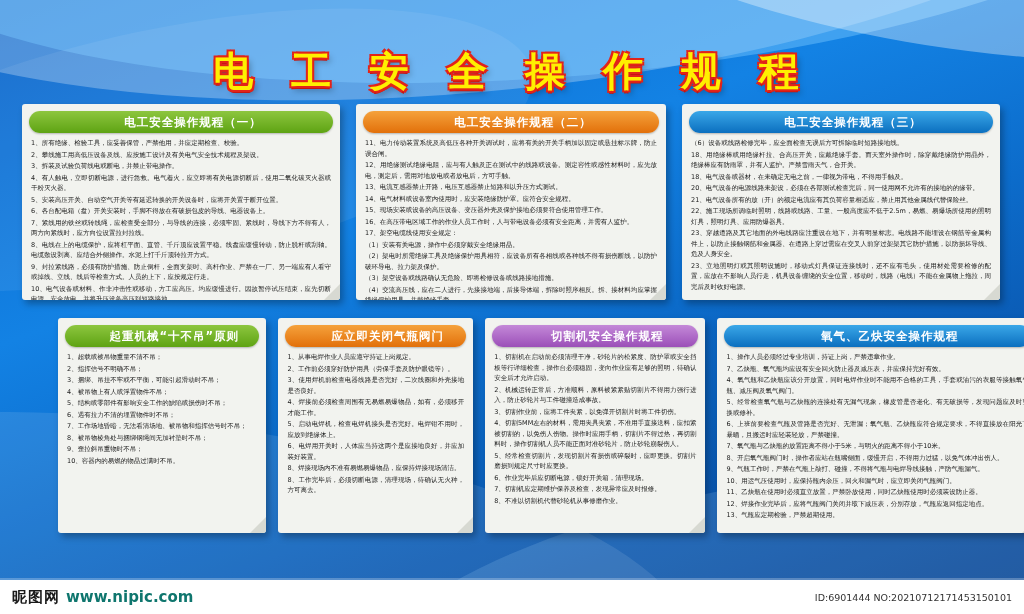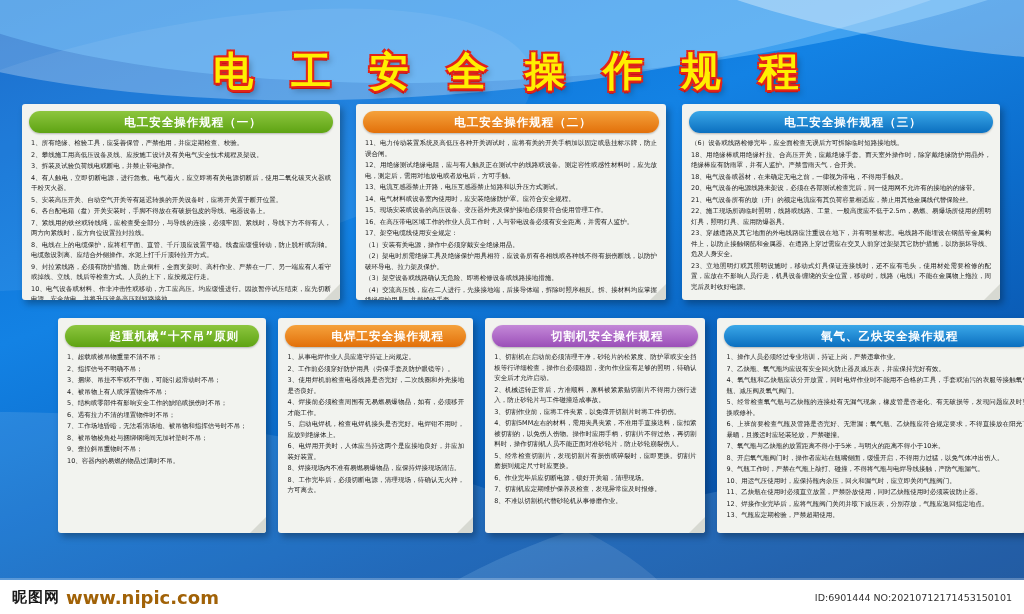--- a/index.html
+++ b/index.html
@@ -152,21 +152,21 @@
     z-index: 8;
   }
   .brand {
     display: flex; align-items: center; gap: 6px;
   }
   .brand-mark {
     font-size: 15px; font-weight: bold; color: #1a1a1a;
     letter-spacing: 1px;
   }
   .brand-url {
-    font-size: 18px; color: #a16207; font-weight: bold;
+    font-size: 15px; color: #0f766e; font-weight: bold;
   }
   .footer-id {
     font-size: 9.5px; color: #333;
   }
   .footer-line {
     position: absolute;
     left: 0; bottom: 34px; width: 100%; height: 2px;
     background: rgba(255,255,255,0.25);
   }
 </style>
@@ -242,21 +242,21 @@
           <p>4、被吊物上有人或浮置物件不吊；</p>
           <p>5、结构或零部件有影响安全工作的缺陷或损伤时不吊；</p>
           <p>6、遇有拉力不清的埋置物件时不吊；</p>
           <p>7、工作场地昏暗，无法看清场地、被吊物和指挥信号时不吊；</p>
           <p>8、被吊物棱角处与捆绑钢绳间无加衬垫时不吊；</p>
           <p>9、歪拉斜吊重物时不吊；</p>
           <p>10、容器内的易燃的物品过满时不吊。</p>
         </div>
     </div>
     <div class="panel b2">
-      <div class="panel-head h-orange2">电焊工安全操作规程</div>
+      <div class="panel-head h-orange2">应立即关闭气瓶阀门</div>
       <div class="panel-body">
           <p>1、从事电焊作业人员应遵守持证上岗规定。</p>
           <p>2、工作前必须穿好防护用具（劳保手套及防护眼镜等）。</p>
           <p>3、使用焊机前检查电器线路是否完好，二次线圈和外壳接地是否良好。</p>
           <p>4、焊接前必须检查周围有无易燃易爆物品，如有，必须移开才能工作。</p>
           <p>5、启动电焊机，检查电焊机接头是否完好。电焊钳不用时，应放到绝缘体上。</p>
           <p>6、电焊用开关时，人体应当持这两个是应接地良好，并应加装好装置。</p>
           <p>8、焊接现场内不准有易燃易爆物品，应保持焊接现场清洁。</p>
           <p>8、工作完毕后，必须切断电源，清理现场，待确认无火种，方可离去。</p>
         </div>

